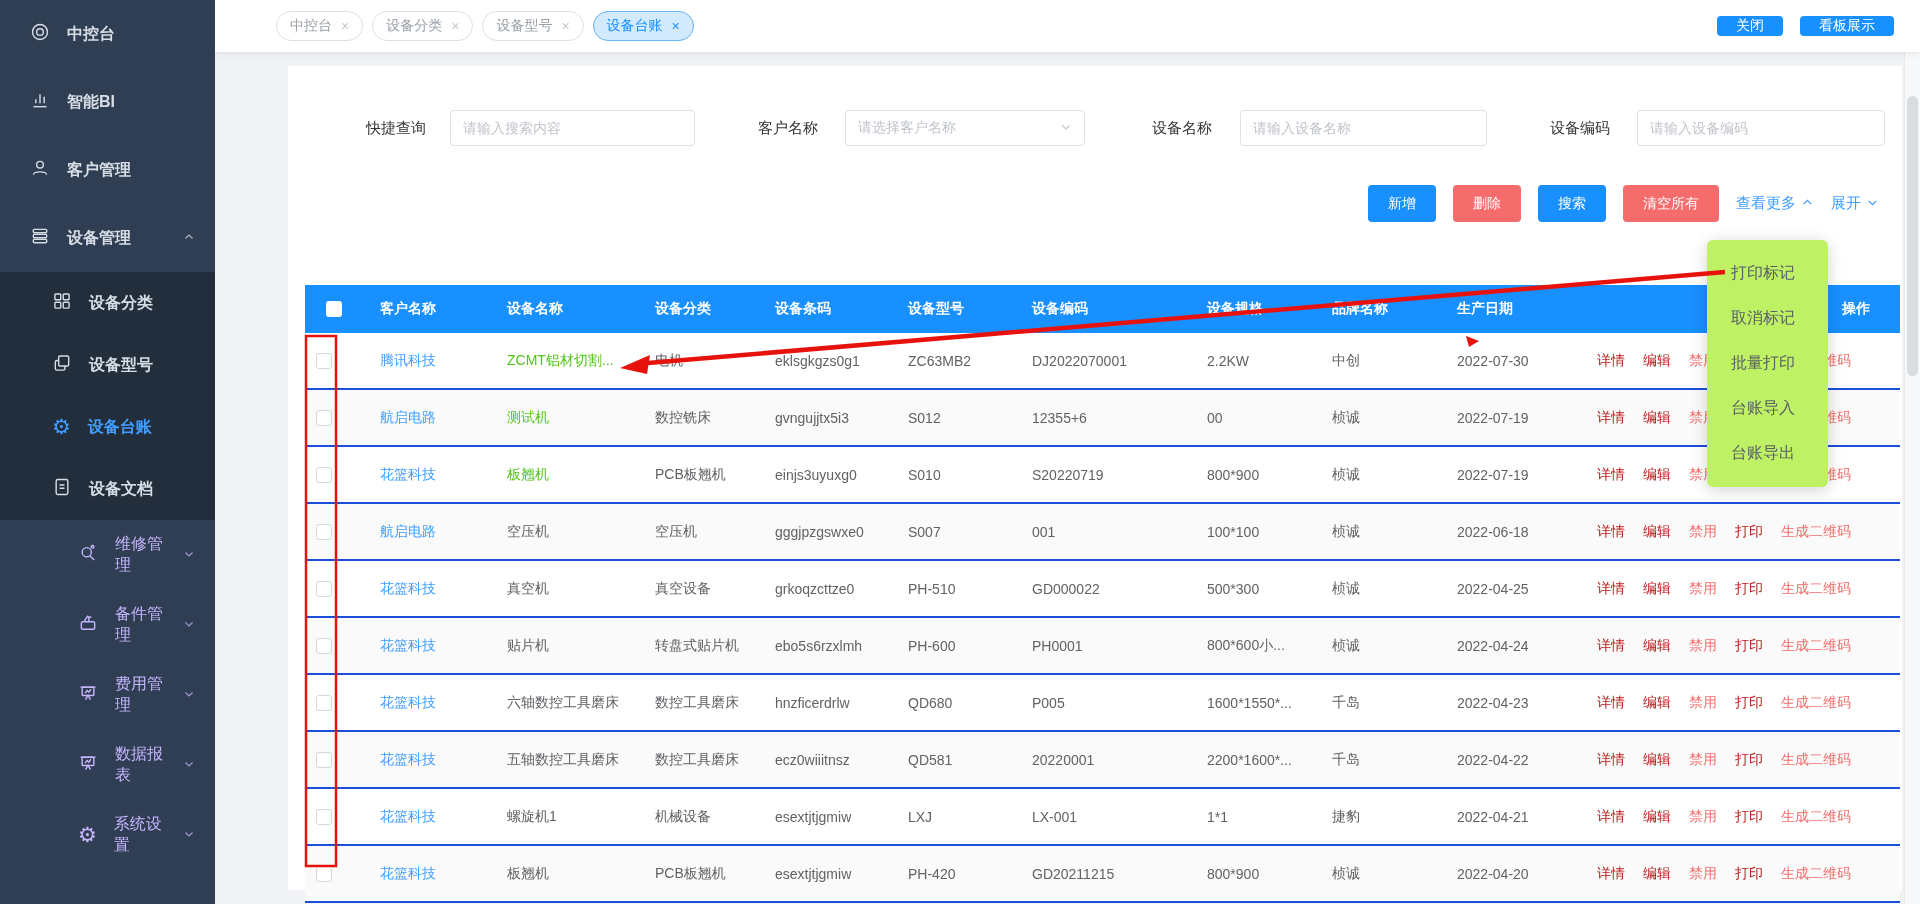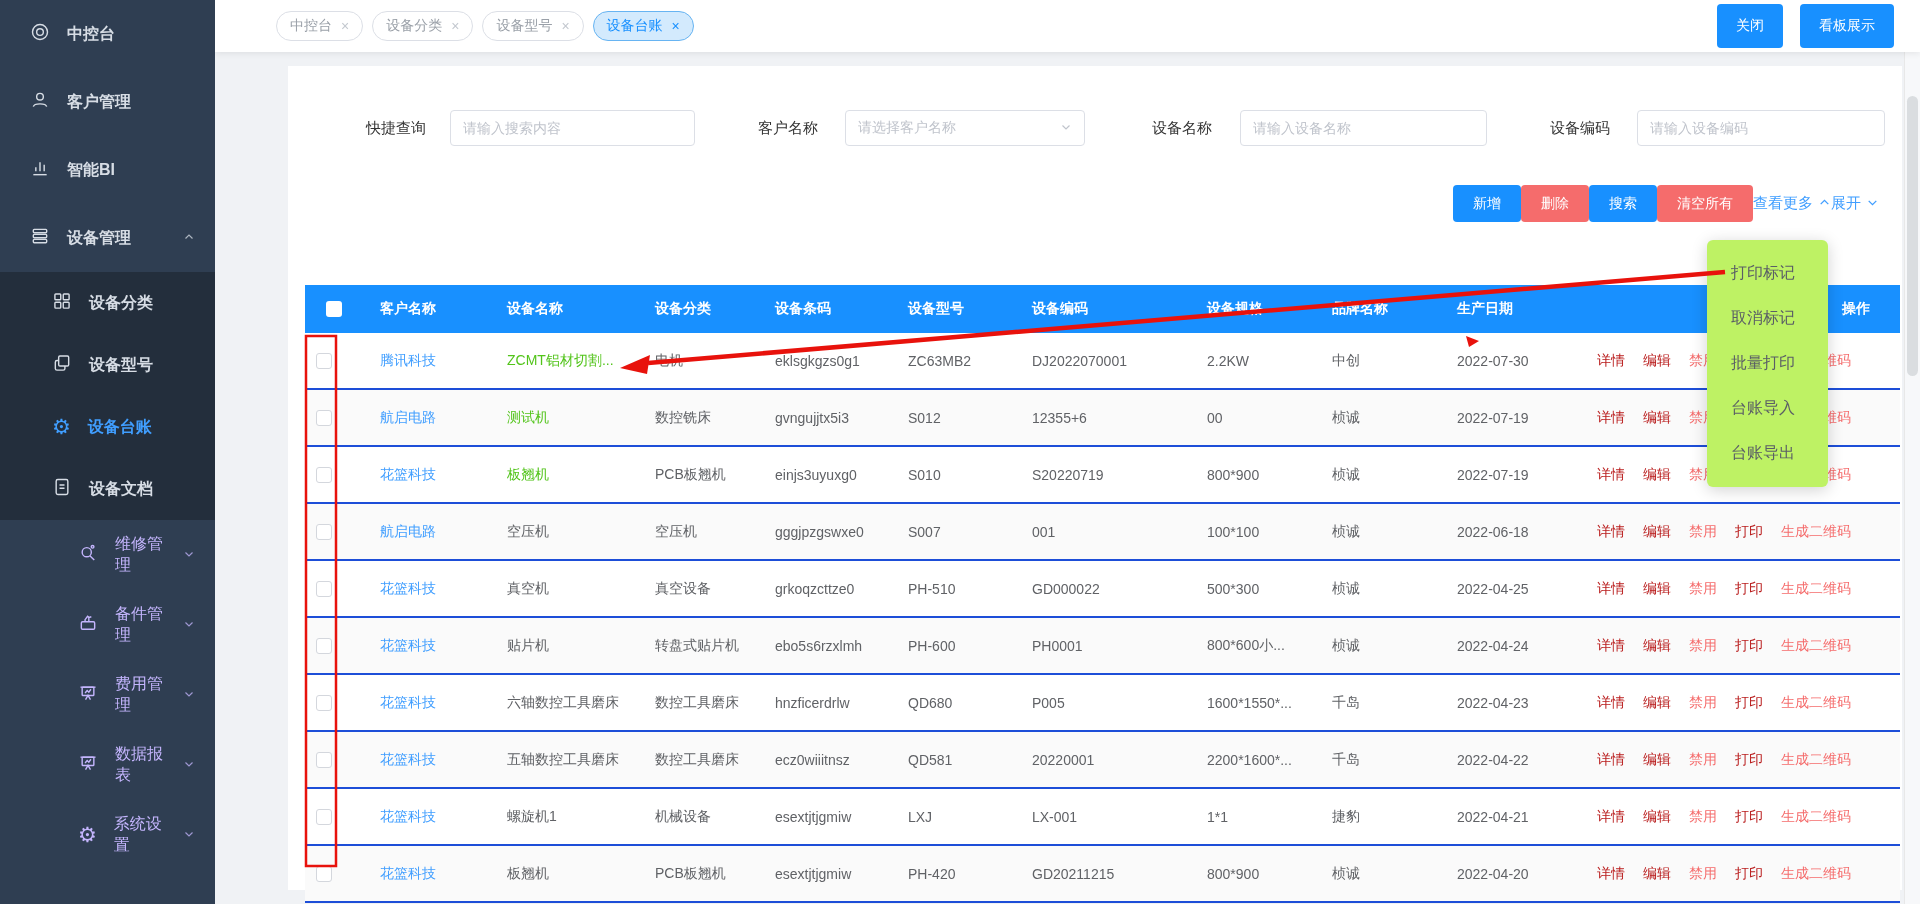--- a/index.html
+++ b/index.html
@@ -18,33 +18,33 @@
   
   .topbar{position:absolute;left:215px;top:0;width:1705px;height:52px;background:#fff;
           box-shadow:0 2px 6px rgba(0,0,0,.07);display:flex;align-items:center;z-index:5;}
   .tabs{display:flex;gap:9px;margin-left:61px;}
   .tab{height:30px;border:1px solid #dcdfe6;border-radius:16px;display:flex;align-items:center;
        padding:0 13px;gap:9px;font-size:14px;color:#9aa0a8;background:#fff;cursor:pointer;box-sizing:border-box;}
   .tab .x{font-size:14px;color:#c3c8cf;line-height:1;}
   .tab.active{background:#d3eafd;border-color:#67b4f2;color:#1890ff;}
   .tab.active .x{color:#1890ff;}
   .topbar-btns{margin-left:auto;display:flex;gap:17px;padding-right:26px;}
-  .btn{height:44px;border-radius:4px;background:#1890ff;color:#fff;font-size:14px;
+  .btn{height:20px;border-radius:4px;background:#1890ff;color:#fff;font-size:14px;
        display:flex;align-items:center;justify-content:center;padding:0 19px;cursor:pointer;}
   
   .main{position:absolute;left:215px;top:52px;width:1705px;height:852px;background:#f0f2f5;}
   .card{position:absolute;left:73px;top:14px;width:1614px;height:824px;background:#fff;}
   .f-label{position:absolute;top:44px;height:36px;line-height:36px;font-size:15px;color:#333;}
   .input{position:absolute;top:44px;height:36px;border:1px solid #dcdfe6;border-radius:4px;
          font-size:14px;color:#606266;padding:0 12px;box-sizing:border-box;outline:none;background:#fff;}
   .input::placeholder{color:#c0c4cc;}
   .select{position:absolute;top:44px;height:36px;border:1px solid #dcdfe6;border-radius:4px;
           display:flex;align-items:center;padding:0 12px;box-sizing:border-box;cursor:pointer;background:#fff;}
   .select .ph{font-size:14px;color:#c0c4cc;flex:1;}
-  .actions-row{position:absolute;top:119px;right:23px;display:flex;align-items:center;}
+  .actions-row{position:absolute;top:119px;right:23px;display:flex;align-items:center;gap:17px;}
   .abtn{height:37px;padding:0 20px;border-radius:4px;font-size:14px;color:#fff;
         display:flex;align-items:center;cursor:pointer;}
   .abtn.blue{background:#1890ff;}
   .abtn.red{background:#f56c6c;}
   .tlink{color:#409eff;font-size:15px;display:flex;align-items:center;gap:5px;cursor:pointer;}
   
   .table{position:absolute;left:17px;top:219px;width:1595px;}
   .thead{display:flex;height:48px;background:#1890ff;}
   .th{color:#fff;font-size:14px;font-weight:700;display:flex;align-items:center;
       padding-left:10px;box-sizing:border-box;white-space:nowrap;overflow:hidden;}
@@ -81,33 +81,33 @@
   <div class="sidebar">
     <div class="side-item">
       <span><svg width="20" height="20" viewBox="0 0 24 24" fill="none" stroke="currentColor" stroke-width="1.7">
             <circle cx="12" cy="12" r="9"></circle>
             <circle cx="12" cy="12" r="4"></circle>
           </svg></span>
       <span>中控台</span>
     </div>
     <div class="side-item">
       <span><svg width="20" height="20" viewBox="0 0 24 24" fill="none" stroke="currentColor" stroke-width="1.7">
-            <circle cx="12" cy="8" r="4"></circle>
-            <path d="M4 20c1-4.5 15-4.5 16 0"></path>
-          </svg></span>
-      <span>客户管理</span>
-    </div>
-    <div class="side-item">
-      <span><svg width="20" height="20" viewBox="0 0 24 24" fill="none" stroke="currentColor" stroke-width="1.7">
             <path d="M4 20h16"></path>
             <path d="M7 16v-5"></path>
             <path d="M12 16V5"></path>
             <path d="M17 16v-8"></path>
           </svg></span>
       <span>智能BI</span>
+    </div>
+    <div class="side-item">
+      <span><svg width="20" height="20" viewBox="0 0 24 24" fill="none" stroke="currentColor" stroke-width="1.7">
+            <circle cx="12" cy="8" r="4"></circle>
+            <path d="M4 20c1-4.5 15-4.5 16 0"></path>
+          </svg></span>
+      <span>客户管理</span>
     </div>
     <div class="side-item">
       <span><svg width="20" height="20" viewBox="0 0 24 24" fill="none" stroke="currentColor" stroke-width="1.7">
             <rect x="4" y="4" width="16" height="4" rx="1"></rect>
             <rect x="4" y="10" width="16" height="4" rx="1"></rect>
             <rect x="4" y="16" width="16" height="4" rx="1"></rect>
           </svg></span>
       <span>设备管理</span>
       <span class="chev"><svg width="12" height="12" viewBox="0 0 24 24" fill="none" stroke="currentColor" stroke-width="2.4">
             <path d="M5 15l7-7 7 7"></path>

